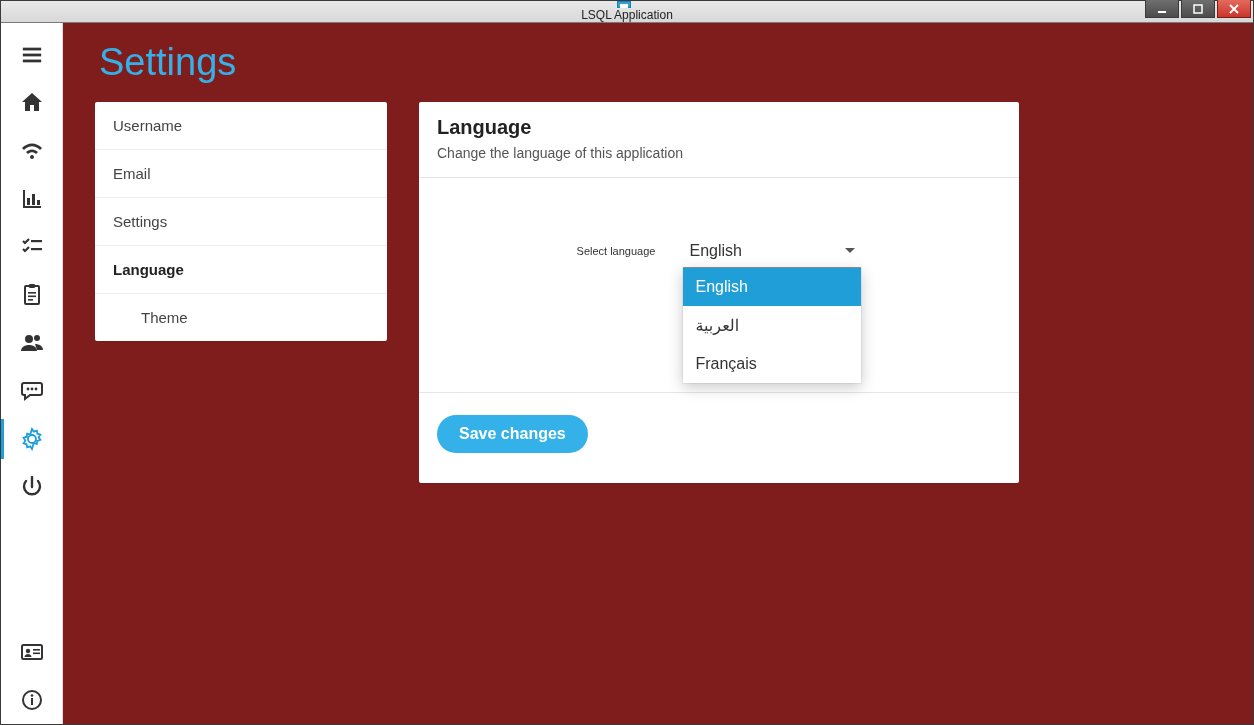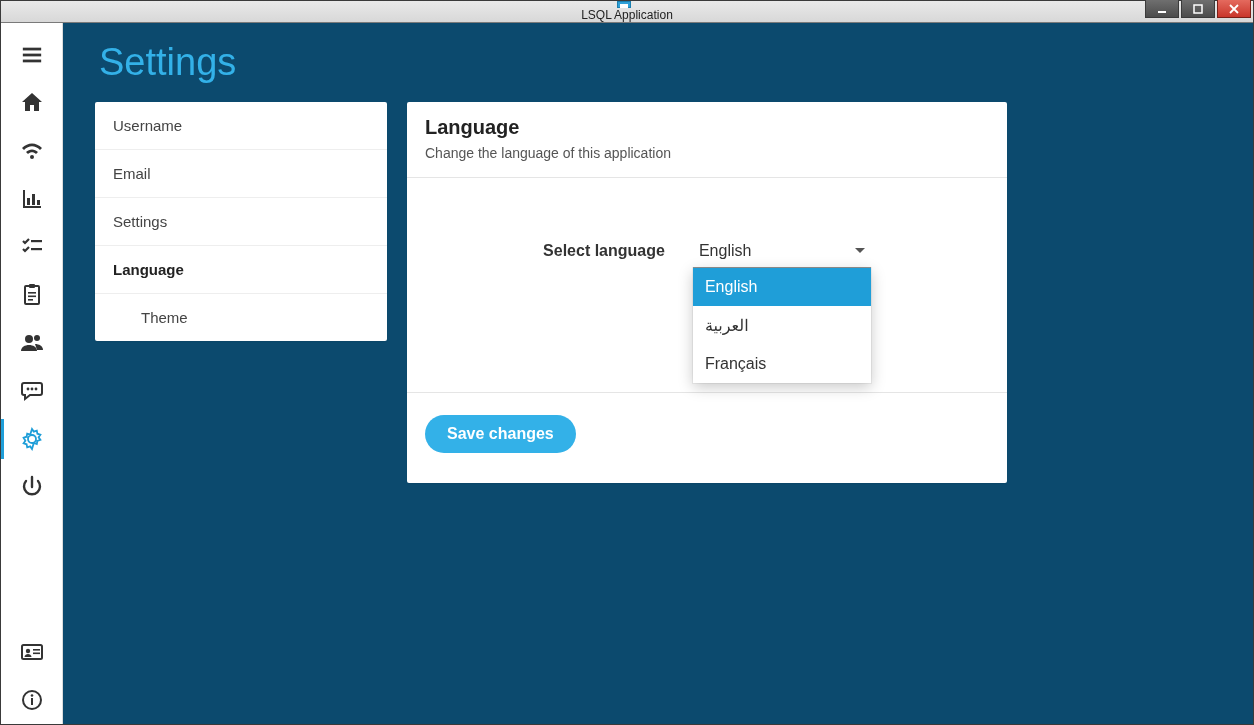--- a/index.html
+++ b/index.html
@@ -63,21 +63,21 @@
     }
     .win-btn.close {
       background: linear-gradient(#e46a5e,#c9362b);
       border-color:#7a1f17;
     }
     .win-btn svg { width:10px; height:10px; }
     
     .app-body {
       flex: 1;
       display: flex;
-      background: #0c4a6e;
+      background: #7f1d1d;
       min-height: 0;
     }
     .sidebar {
       width: 62px;
       background: #fff;
       border-right: 1px solid #dcdcdc;
       display: flex;
       flex-direction: column;
       align-items: center;
       padding-top: 8px;
@@ -108,21 +108,21 @@
     }
     .page-title {
       color:#33b1e8;
       font-size:38px;
       font-weight:400;
       margin-bottom: 18px;
       margin-left: 4px;
     }
     .columns{
       display:flex;
-      gap: 20px;
+      gap: 32px;
       align-items:flex-start;
     }
     .nav-card{
       width:292px;
       background:#fff;
       border-radius:2px;
       box-shadow: 0 1px 2px rgba(0,0,0,0.06);
     }
     .nav-card .nav-item{
       padding:15px 18px;
@@ -162,23 +162,22 @@
     }
     .form-row{
       display:flex;
       align-items:center;
       justify-content:center;
       gap: 28px;
       padding: 56px 0 40px 0;
       position:relative;
     }
     .form-label{
-      font-size:16px;
+      font-size:11px;
       color:#333;
-      font-weight:bold;
     }
     .select-wrap{
       position:relative;
       width:178px;
     }
     .select-display{
       height:34px;
       border-bottom:1px solid #999;
       display:flex;
       align-items:center;

